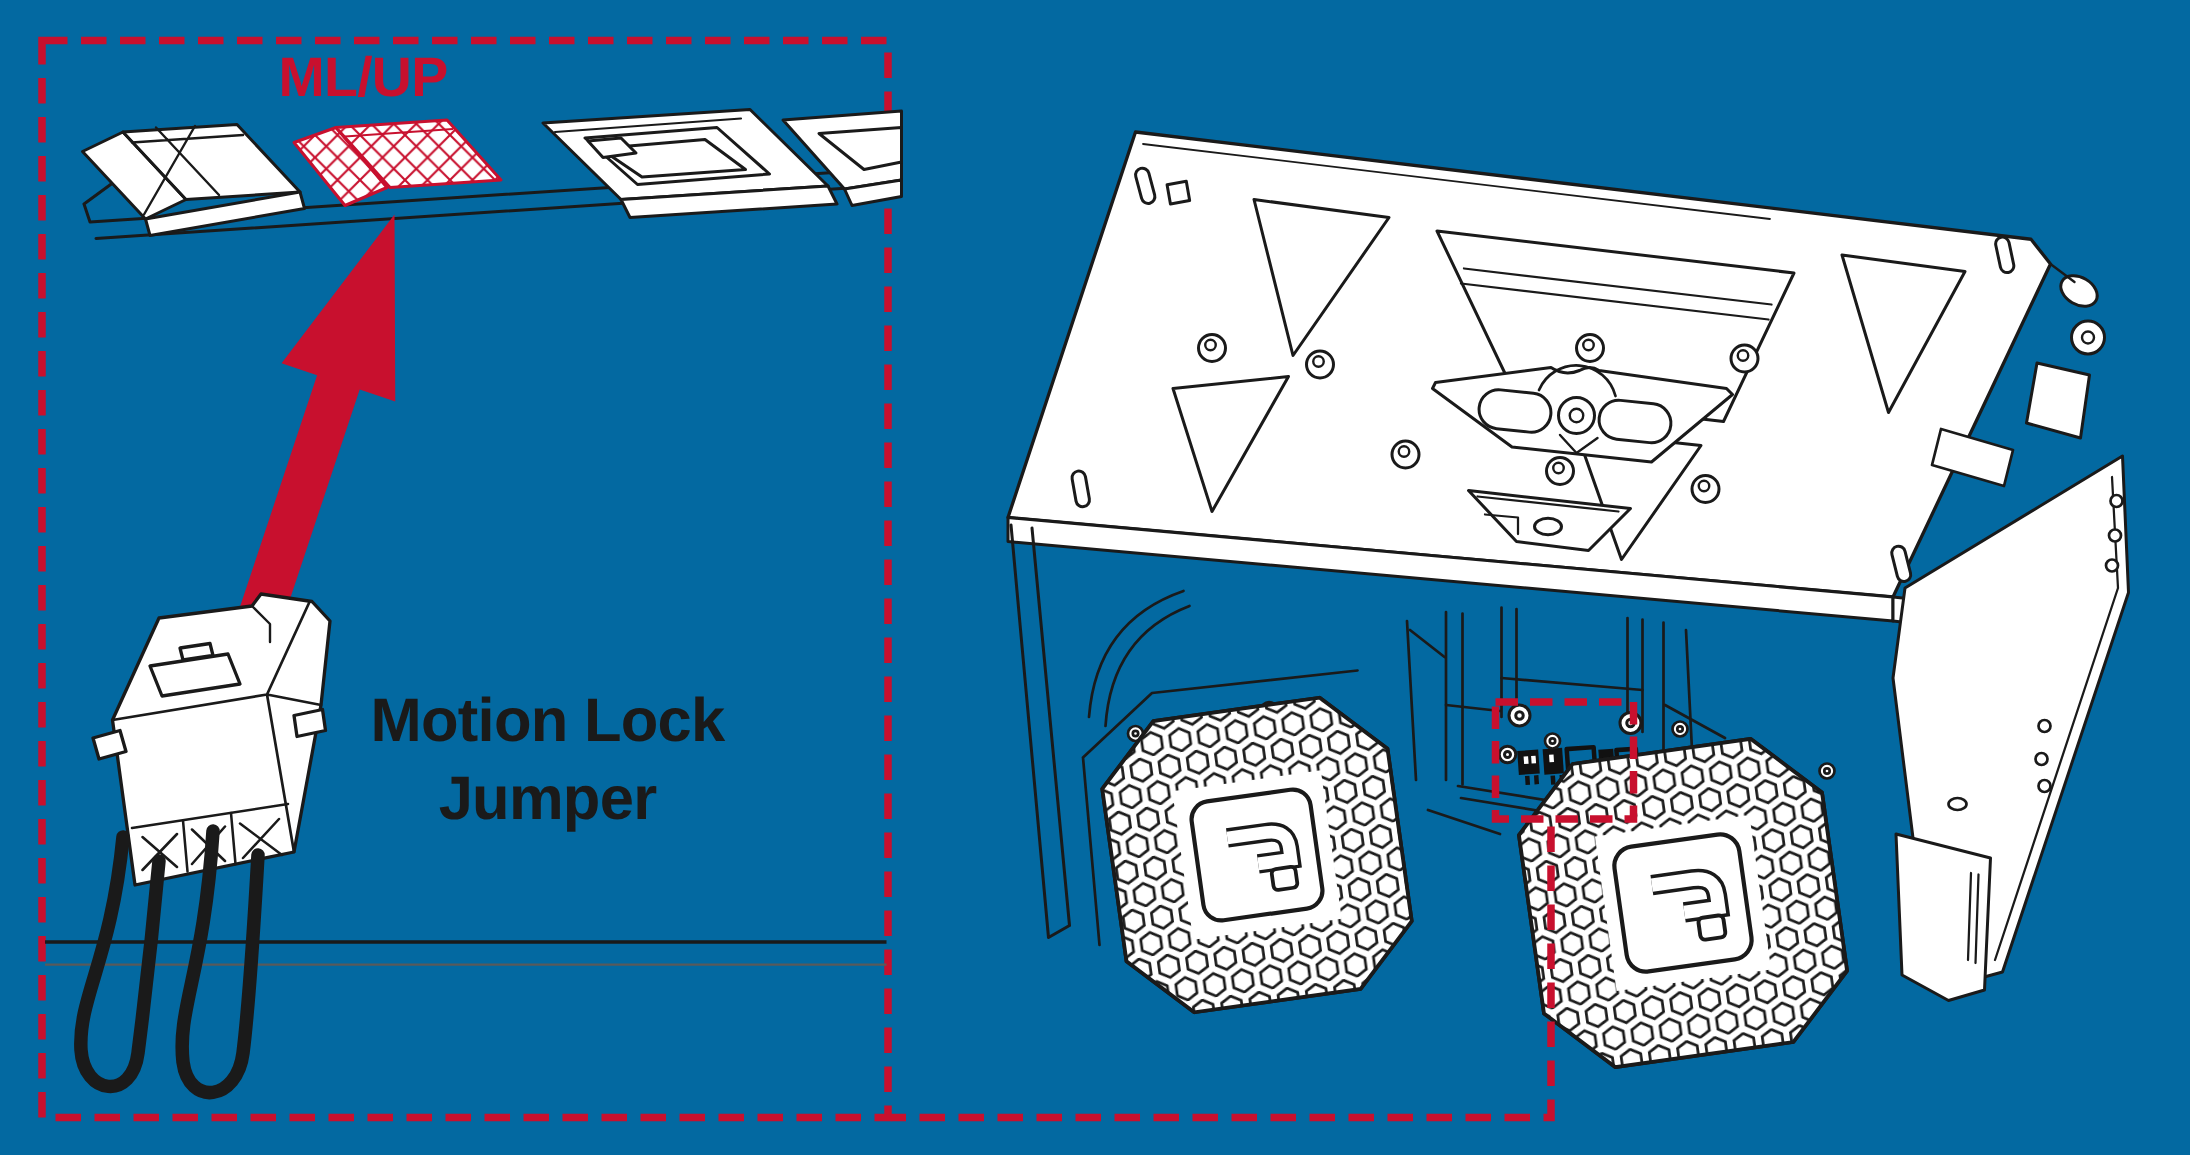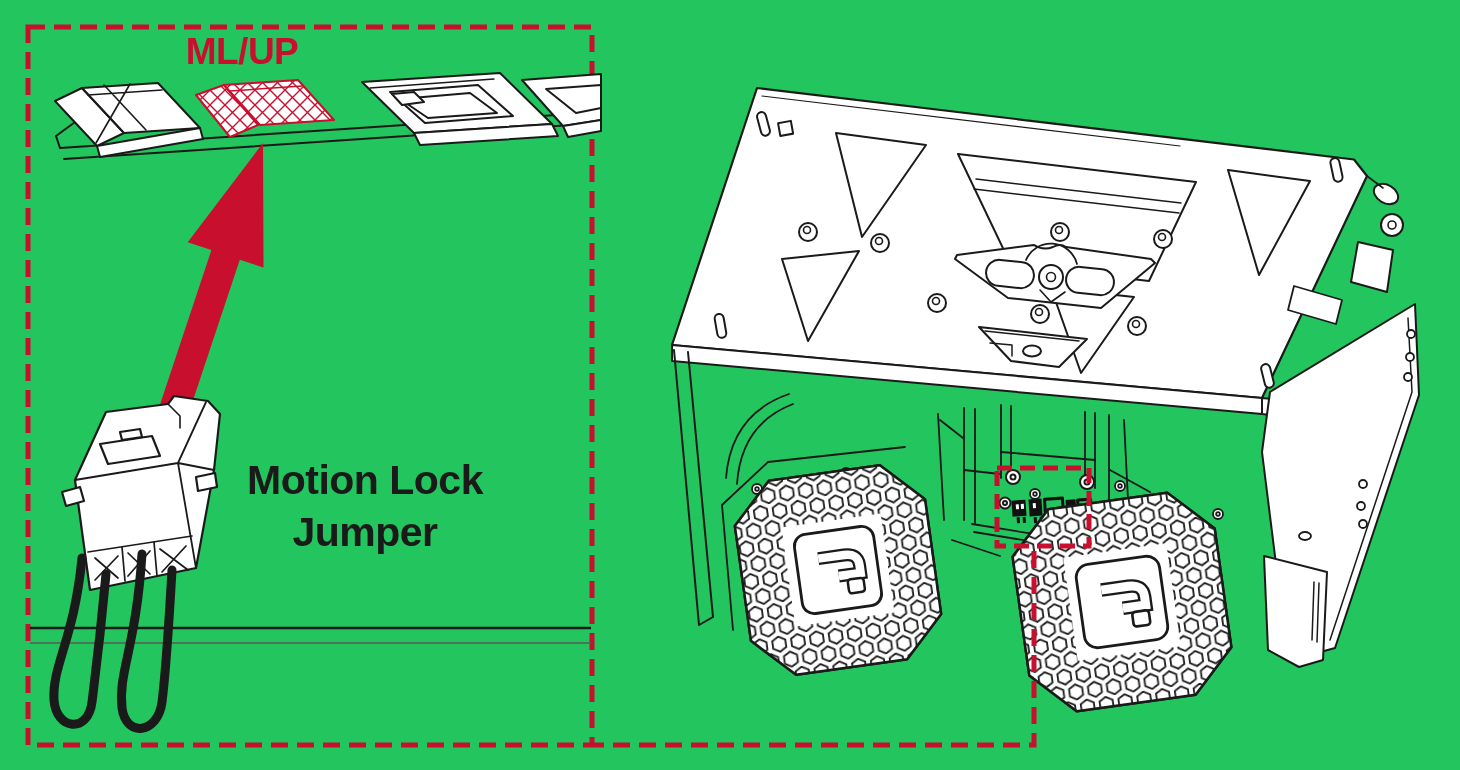--- a/index.html
+++ b/index.html
@@ -1,16 +1,16 @@
 <!DOCTYPE html>
 <html><head>
 <meta charset="utf-8">
 <style>
   html,body{margin:0;padding:0;background:#ffffff;}
-  .stage{position:relative;width:1460px;height:770px;background:#22c55e;overflow:hidden;
+  .stage{position:relative;width:1460px;height:770px;background:#0369a1;overflow:hidden;
          font-family:"Liberation Sans","DejaVu Sans",sans-serif;}
   svg{display:block;}
   .lbl{font-family:"Liberation Sans","DejaVu Sans",sans-serif;font-weight:bold;}
   .lbl-red{font-size:37px;letter-spacing:-0.5px;}
   .lbl-big{font-size:41px;letter-spacing:-0.5px;}
 </style>
 </head>
 <body>
 
 <div class="stage">

